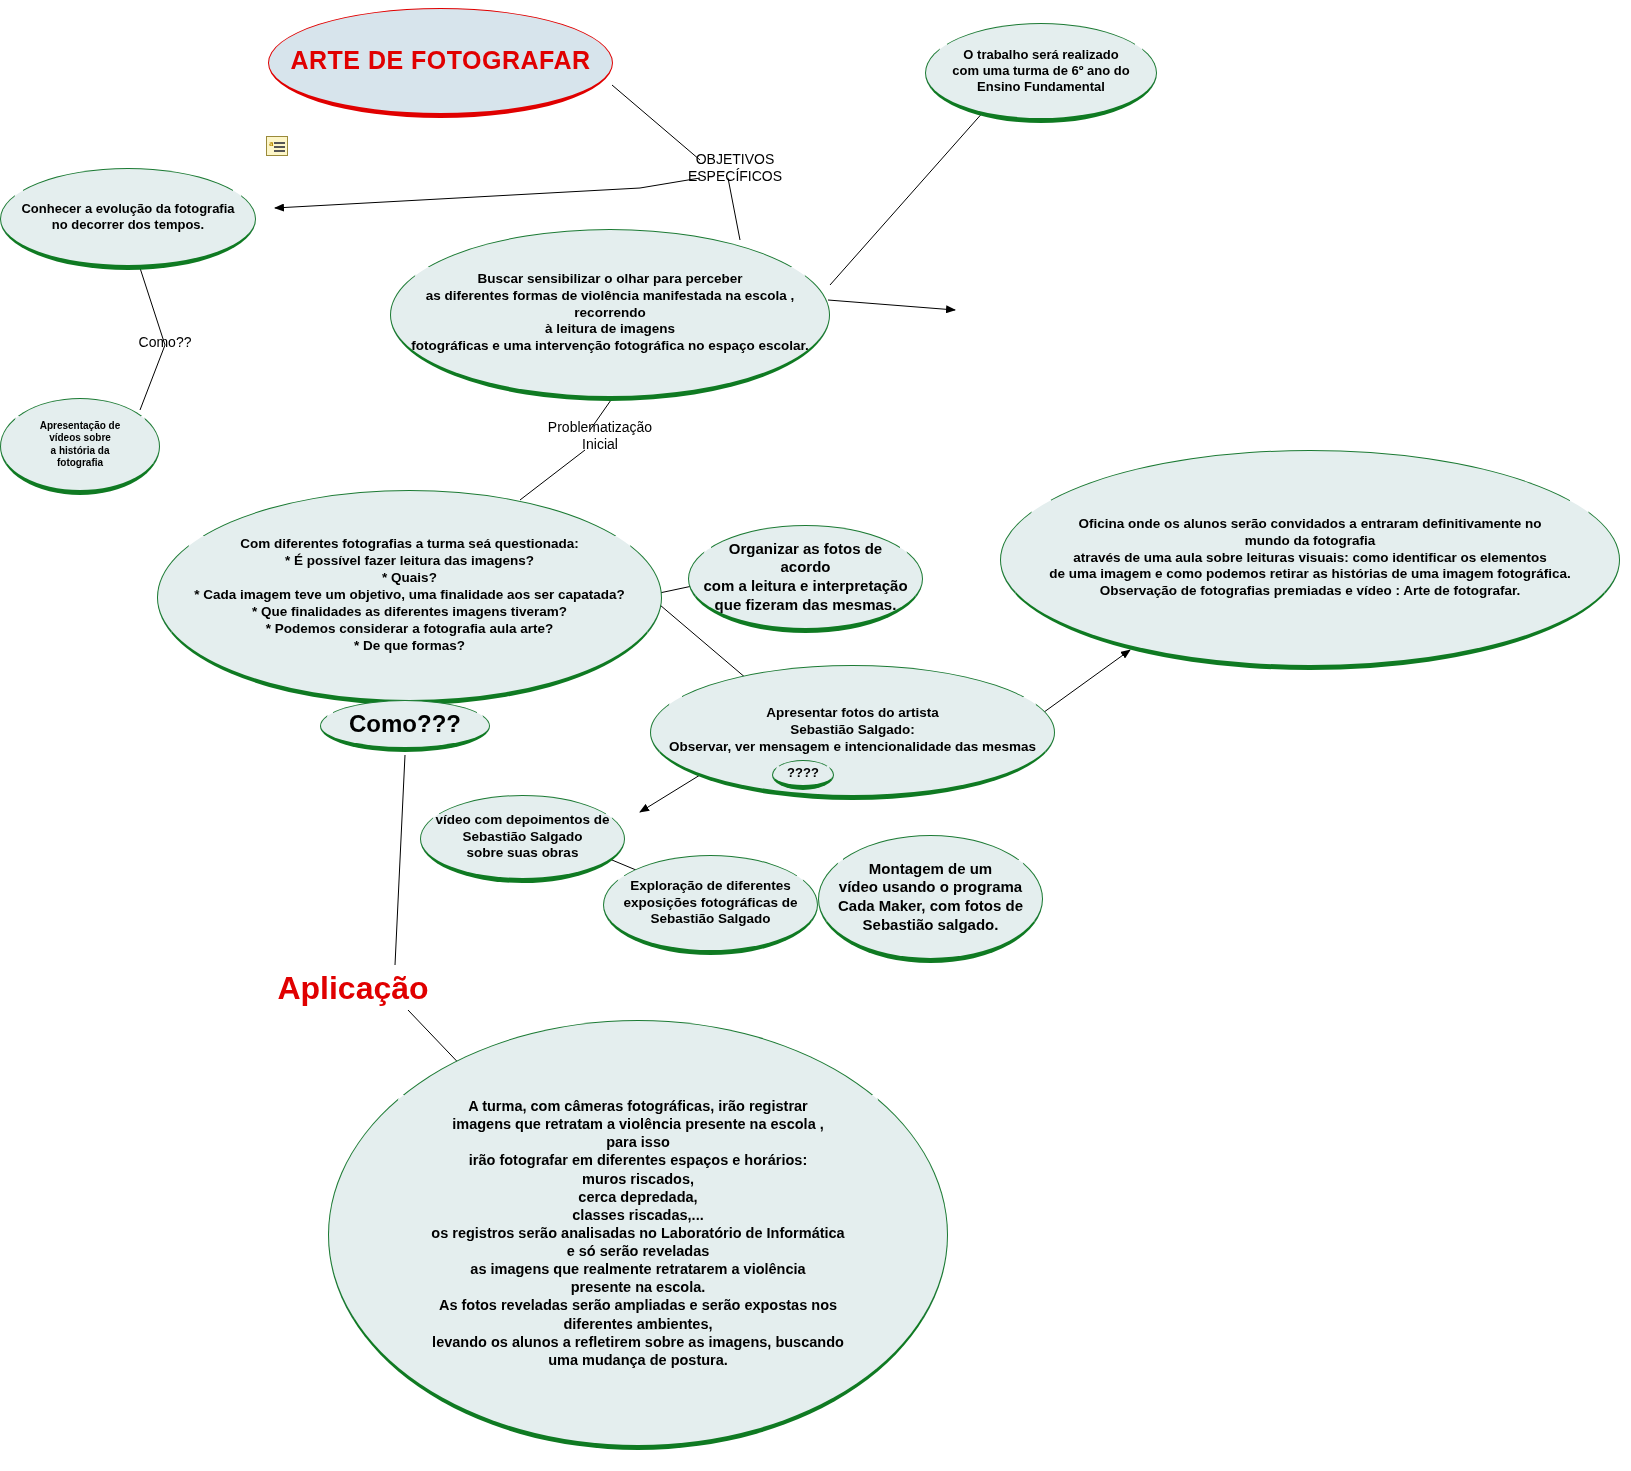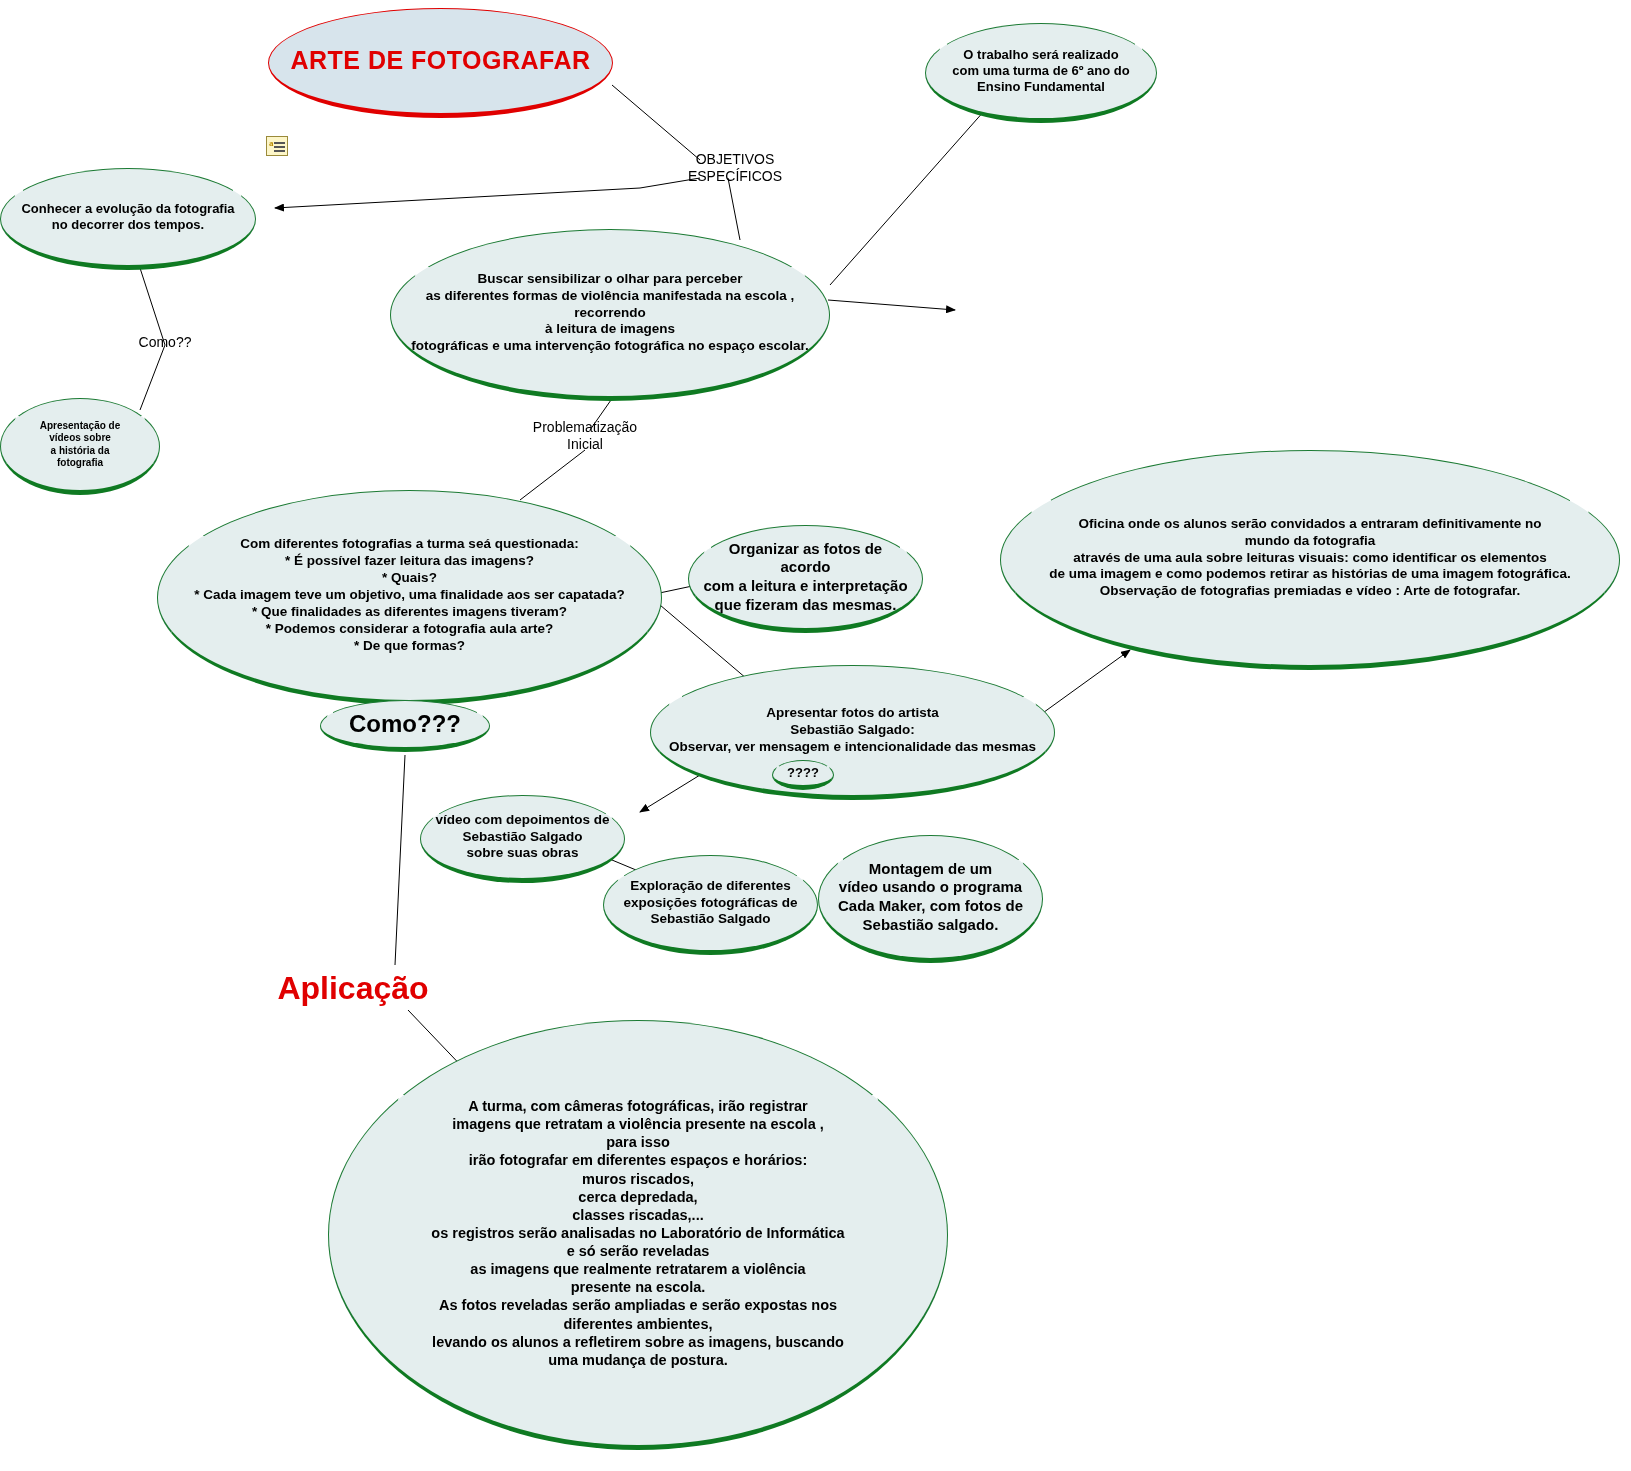--- a/index.html
+++ b/index.html
@@ -176,21 +176,21 @@
 
   <div class="node" style="left:390px; top:229px; width:840px; height:172px; width:440px; font-size:13.5px;">
     <span class="label-text">Buscar sensibilizar o olhar para perceber
 as diferentes formas de violência  manifestada na escola ,
 recorrendo
 à leitura de imagens
 fotográficas e uma intervenção fotográfica no espaço escolar.</span>
   </div>
 
 
-  <div class="node plain-label" style="left:505px; top:425px; width:160px; height:22px;">
+  <div class="node plain-label" style="left:520px; top:425px; width:160px; height:22px;">
     <span class="label-text">Problematização Inicial</span>
   </div>
 
   <div class="node" style="left:157px; top:490px; width:505px; height:215px; font-size:13.5px;">
     <span class="label-text">Com diferentes fotografias a turma seá questionada:
 * É possível fazer leitura das imagens?
 * Quais?
 * Cada imagem teve um objetivo, uma finalidade aos ser capatada?
 * Que finalidades as diferentes imagens tiveram?
 * Podemos considerar a fotografia aula arte?

